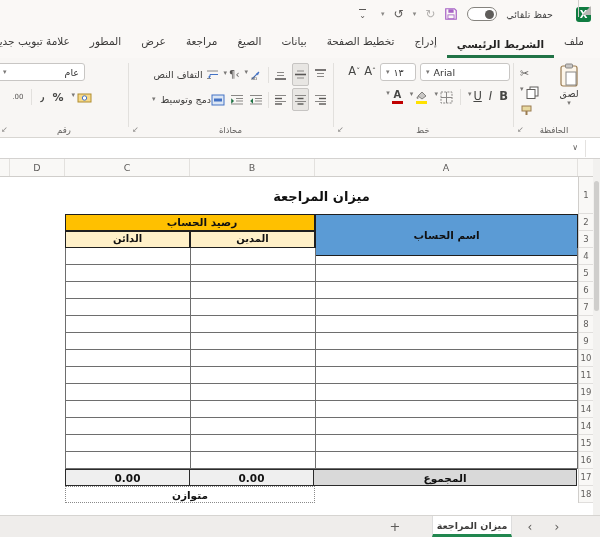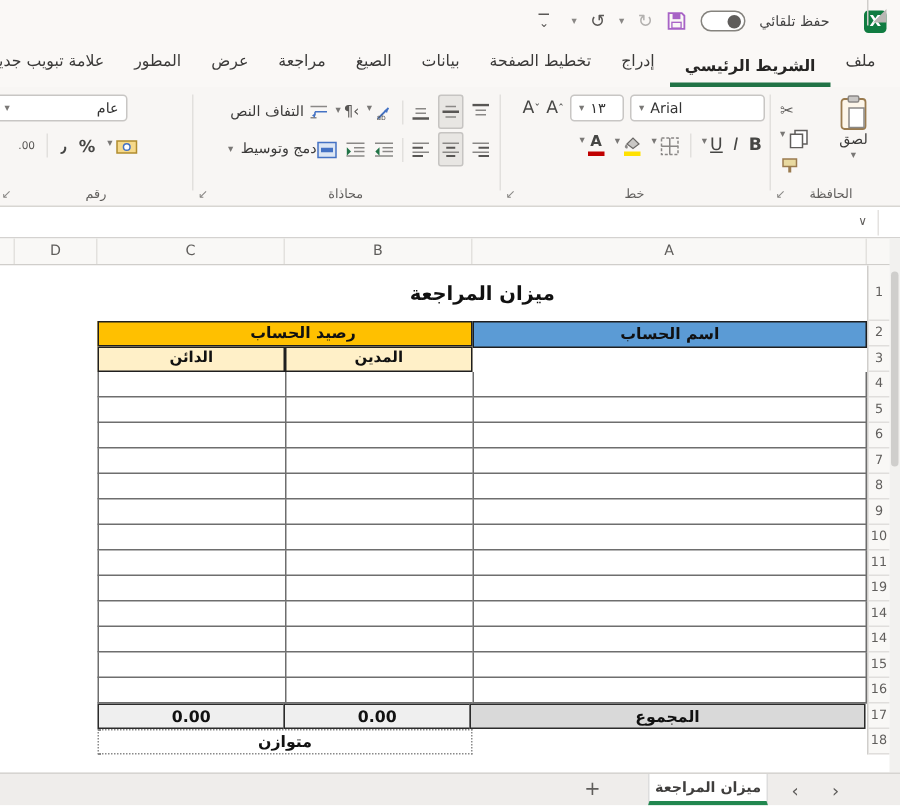--- a/index.html
+++ b/index.html
@@ -80,21 +80,21 @@
   
   .sheet{position:absolute;top:177px;left:0;width:600px;height:338px;background:#fff;}
   .rowhdrs{position:absolute;left:578px;top:0;width:15px;border-left:1px solid #d0cecb;background:#f9f8f6;}
   .rownum{font-size:8.5px;color:#605e5c;text-align:center;border-bottom:1px solid #e0dedc;display:flex;align-items:center;justify-content:center;}
 
   .tablewrap{position:absolute;left:65px;top:0;width:513px;height:326px;}
   .t-title{position:absolute;top:0;left:0;width:513px;height:37px;line-height:40px;text-align:center;
     font-weight:bold;font-size:13px;color:#111;direction:rtl;}
   .h-balance{position:absolute;top:37px;left:0;width:250px;height:17px;background:#FFC000;border:1px solid #1f1f1f;
     text-align:center;font-size:10.5px;font-weight:bold;color:#111;line-height:15px;direction:rtl;padding-left:24px;}
-  .h-name{position:absolute;top:37px;left:250px;width:263px;height:18px;background:#5B9BD5;border:1px solid #1f1f1f;
+  .h-name{position:absolute;top:37px;left:250px;width:263px;height:42px;background:#5B9BD5;border:1px solid #1f1f1f;
     display:flex;align-items:center;justify-content:center;font-size:10.5px;font-weight:bold;color:#111;direction:rtl;}
   .h-credit{position:absolute;top:54px;left:0;width:125px;height:17px;background:#FFF0C8;border:1px solid #1f1f1f;
     text-align:center;font-size:10px;font-weight:bold;color:#111;line-height:14px;direction:rtl;}
   .h-debit{position:absolute;top:54px;left:125px;width:125px;height:17px;background:#FFF0C8;border:1px solid #1f1f1f;
     text-align:center;font-size:10px;font-weight:bold;color:#111;line-height:14px;direction:rtl;}
 
   .datarows{position:absolute;top:71px;left:0;width:513px;}
   .drow{display:flex;height:17px;}
   .dcell{border-left:1px solid #6e6e6e;border-bottom:1px solid #6e6e6e;height:17px;}
   .dc1,.dc2{width:125px;}

